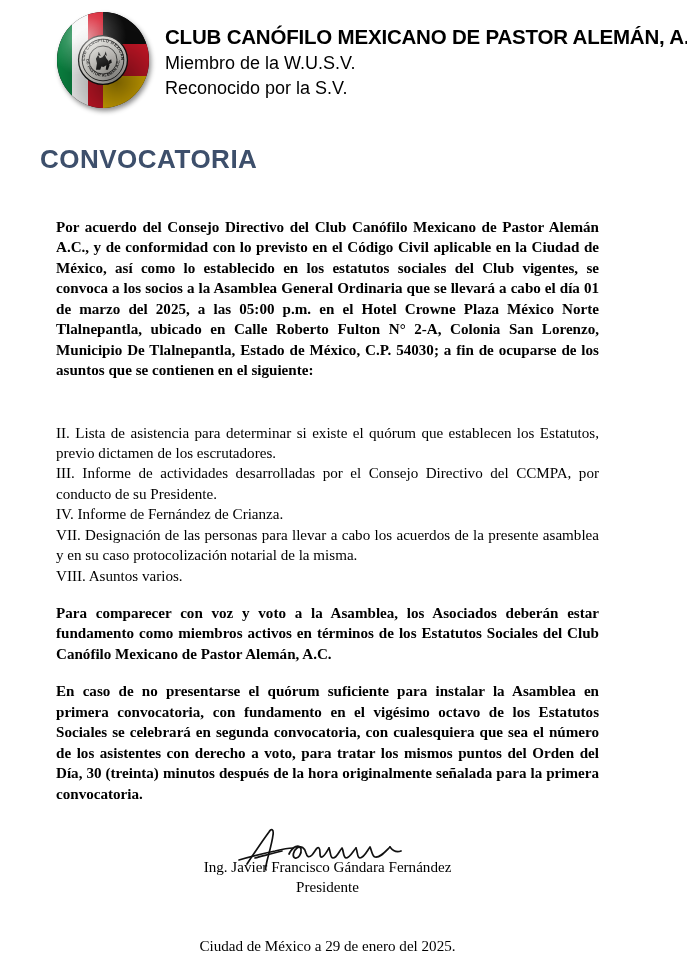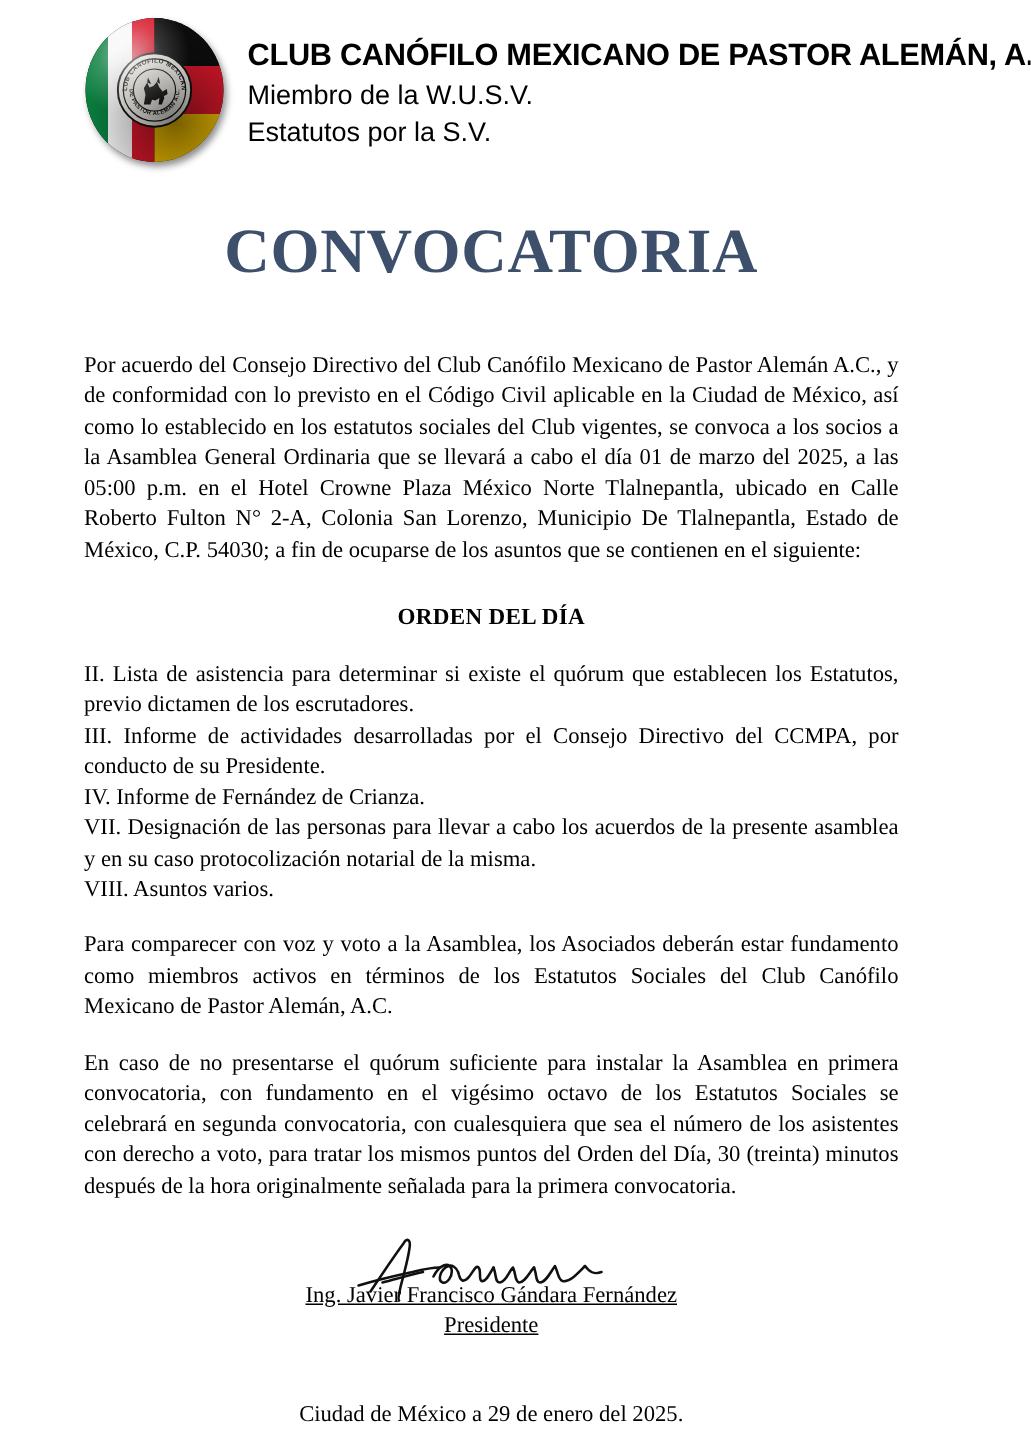--- a/index.html
+++ b/index.html
@@ -119,39 +119,40 @@
     font-weight: normal;
     text-align: left;
     color: #000;
     line-height: 1.42;
     margin-top: 3px;
   }
   .club-sub.second { margin-top: 0; }
 
   
   .doc-title {
-    text-align: center;
-    font-size: 42px;
+    text-align: left;
+    font-size: 26px;
     font-weight: bold;
     color: #3d4f6b;
     letter-spacing: 0.5px;
     margin-top: 26px;
-    font-family: Liberation Serif, serif;
+    font-family: Liberation Sans, sans-serif;
   }
 
   
   .content {
     margin: 0 16px 0 16px;
     font-size: 15.1px;
     line-height: 1.355;
   }
   p.para {
     margin: 0;
     text-align: justify;
     text-justify: inter-word;
+    font-weight: bold;
   }
   .gap-lead  { height: 42px; }
   .gap-small { height: 17px; }
   .gap-mid   { height: 25px; }
 
   .orden-heading {
     text-align: center;
     font-weight: bold;
     font-size: 15.4px;
     letter-spacing: 0.2px;
@@ -166,21 +167,20 @@
     text-align: justify;
     text-justify: inter-word;
     margin: 0;
   }
 
   
   .sign-block {
     margin-top: 22px;
     text-align: center;
     position: relative;
-    text-decoration: underline;
   }
   .signature-svg {
     display: block;
     margin: 0 auto -14px auto;
   }
   .sign-name {
     font-size: 15.1px;
     line-height: 1.32;
     position: relative;
     z-index: 1;
@@ -236,35 +236,34 @@
             <path d="M 10,-2 L 15,-5 L 16,1 L 11,4 Z"></path>
           </g>
         </svg>
       </div>
       <div class="ball-shade"></div>
     </div>
 
     <div class="header-text">
       <div class="club-title">CLUB CANÓFILO MEXICANO DE PASTOR ALEMÁN, A.C.</div>
       <div class="club-sub">Miembro de la W.U.S.V.</div>
-      <div class="club-sub second">Estatutos por la S.V.</div>
+      <div class="club-sub second">Reconocido por la S.V.</div>
     </div>
   </div>
 
   <div class="doc-title">CONVOCATORIA</div>
 
   <div class="content">
 
     <div class="gap-lead"></div>
 
     <p class="para">Por acuerdo del Consejo Directivo del Club Canófilo Mexicano de Pastor Alemán A.C., y de conformidad con lo previsto en el Código Civil aplicable en la Ciudad de México, así como lo establecido en los estatutos sociales del Club vigentes, se convoca a los socios a la Asamblea General Ordinaria que se llevará a cabo el día 01 de marzo del 2025, a las 05:00 p.m. en el Hotel Crowne Plaza México Norte Tlalnepantla, ubicado en Calle Roberto Fulton N° 2-A, Colonia San Lorenzo, Municipio De Tlalnepantla, Estado de México, C.P. 54030; a fin de ocuparse de los asuntos que se contienen en el siguiente:</p>
 
     <div class="gap-mid"></div>
 
-    <div class="orden-heading">ORDEN DEL DÍA</div>
 
     <div class="gap-small"></div>
 
     <ol class="agenda">
       <li>II. Lista de asistencia para determinar si existe el quórum que establecen los Estatutos, previo dictamen de los escrutadores.</li>
       <li>III. Informe de actividades desarrolladas por el Consejo Directivo del CCMPA, por conducto de su Presidente.</li>
       <li>IV. Informe de Fernández de Crianza.</li>
       <li>VII. Designación de las personas para llevar a cabo los acuerdos de la presente asamblea y en su caso protocolización notarial de la misma.</li>
       <li>VIII. Asuntos varios.</li>
     </ol>

